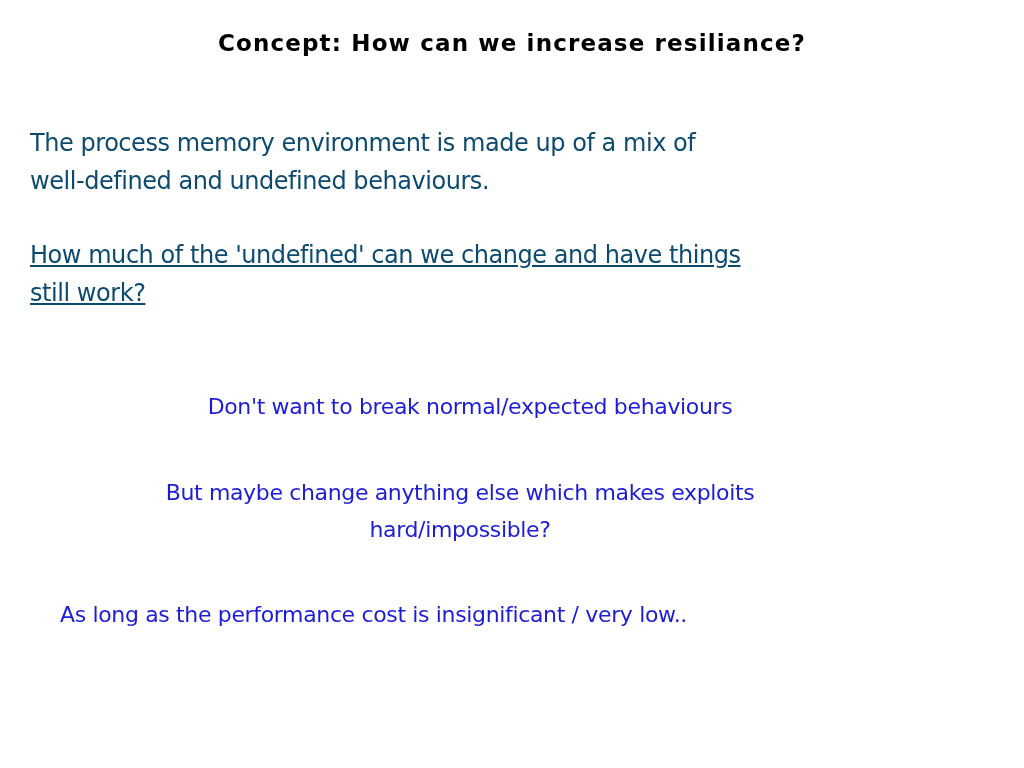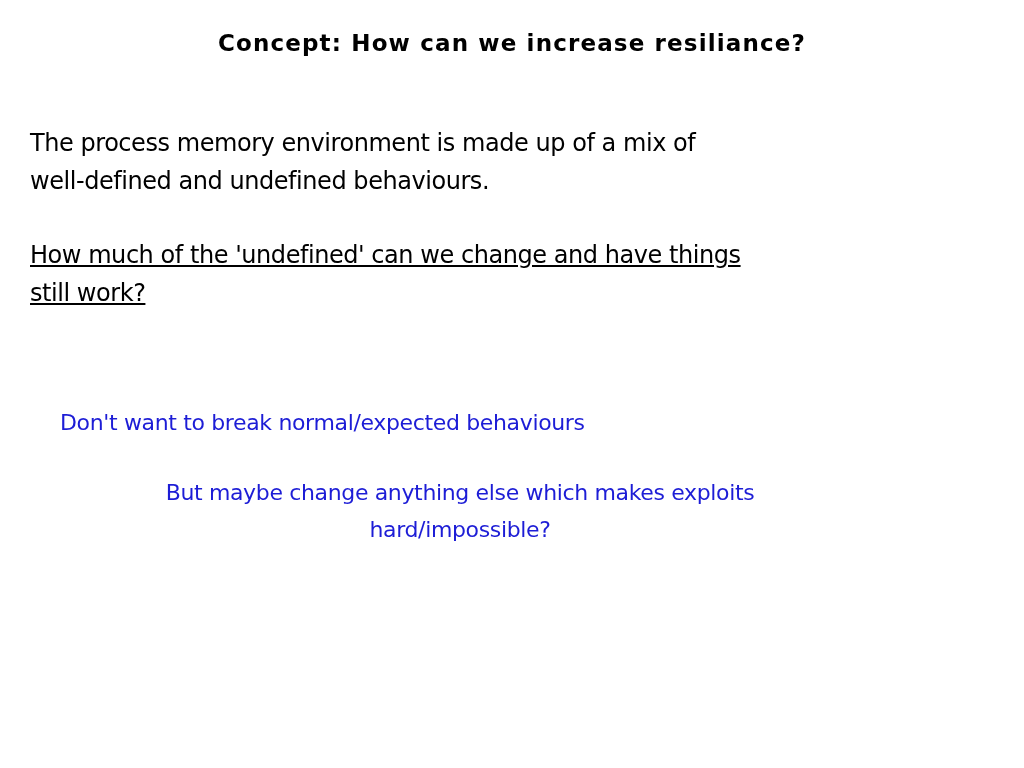--- a/index.html
+++ b/index.html
@@ -35,21 +35,21 @@
     font-size: 23px;
     letter-spacing: 1.15px;
     line-height: 28px;
     white-space: nowrap;
   }
 
   
   .body-block {
     position: absolute;
     left: 30px;
-    color: #000000;
+    color: #0c4a6e;
     font-family: "DejaVu Sans", sans-serif;
     font-size: 24px;
     line-height: 38px;
     letter-spacing: -0.45px;
     white-space: pre-line;
   }
 
   .para-1 { top: 124px; width: 830px; }
   .para-2 { top: 236px; width: 860px; text-decoration: underline; }
 
@@ -58,21 +58,21 @@
     position: absolute;
     left: 60px;
     color: #1d1dd6;
     font-family: "DejaVu Sans", sans-serif;
     font-size: 22px;
     line-height: 37px;
     letter-spacing: -0.35px;
     white-space: pre-line;
   }
 
-  .sub-1 { top: 404px; width: 820px; }
+  .sub-1 { top: 388px; width: 820px; text-align: center; }
   .sub-2 { top: 474px; width: 800px; text-align: center; }
   .sub-3 { top: 596px; width: 860px; }
 </style>
 </head>
 <body>
 
 <div class="slide">
 
   <div class="slide-title">Concept: How can we increase resiliance?</div>
 
@@ -80,14 +80,15 @@
 well-defined and undefined behaviours.</div>
 
   <div class="body-block para-2">How much of the 'undefined' can we change and have things
 still work?</div>
 
   <div class="sub-block sub-1">Don't want to break normal/expected behaviours</div>
 
   <div class="sub-block sub-2">But maybe change anything else which makes exploits
 hard/impossible?</div>
 
+  <div class="sub-block sub-3">As long as the performance cost is insignificant / very low..</div>
 
 </div>
 
 </body></html>

